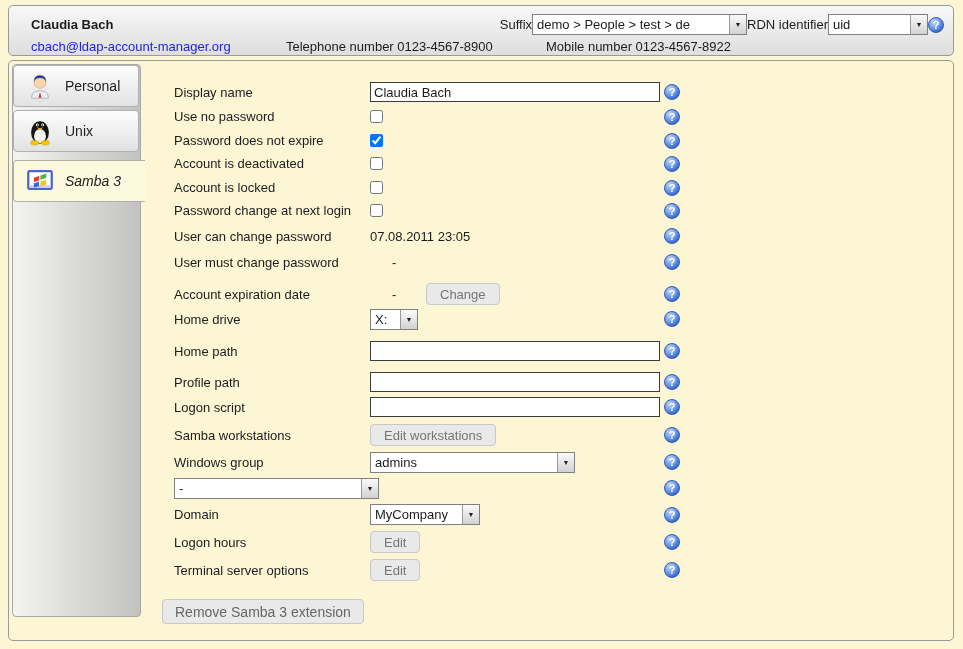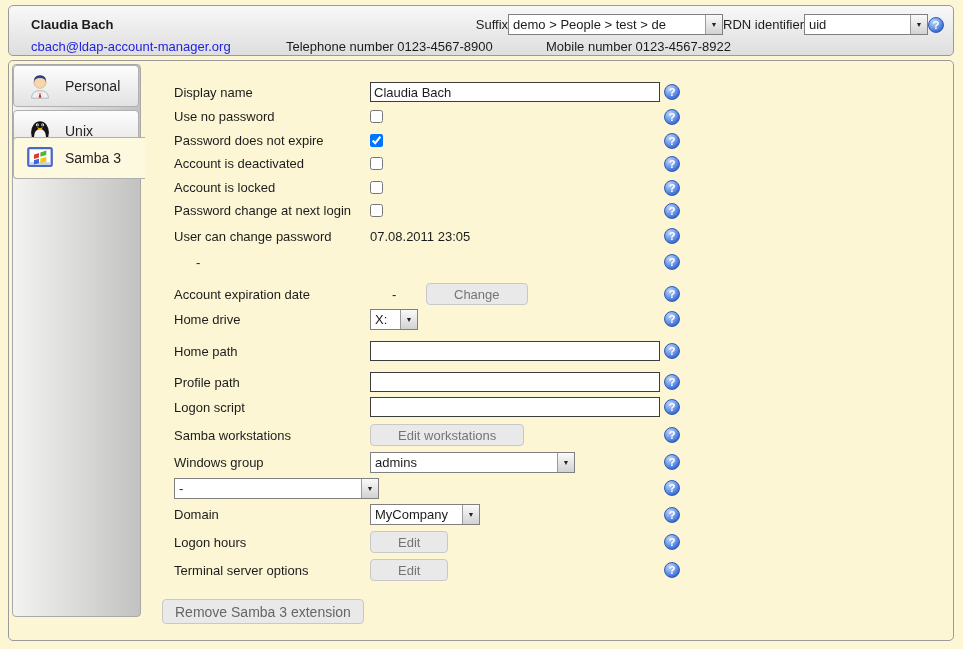--- a/index.html
+++ b/index.html
@@ -40,21 +40,21 @@
     border:1px solid #b0b0b0;border-radius:4px;box-sizing:border-box;
     display:flex;align-items:center;cursor:pointer;
   }
   .tab .ticon{margin-left:11px;width:30px;height:30px;flex:none;}
   .tab .tlabel{margin-left:10px;font-size:14px;color:#222;}
   .tab.active{
     width:132px;background:#fdf9df;border-right:none;border-radius:4px 0 0 4px;
   }
   .tab-personal{top:65px;}
   .tab-unix{top:110px;}
-  .tab-samba{top:137px;}
+  .tab-samba{top:160px;font-style:italic;}
 
   
   .row{position:absolute;left:162px;width:512px;display:flex;align-items:center;margin-left:12px;}
   .row .lbl{width:196px;flex:none;}
   .row .help{position:absolute;left:490px;}
   .help{
     display:inline-flex;width:16px;height:16px;border-radius:50%;
     background:radial-gradient(circle at 35% 28%,#c3d7fa 0%,#6f9aea 45%,#3263cc 80%,#2a56b8 100%);
     border:1px solid #2d5cb8;box-sizing:border-box;
     color:#fff;font-weight:bold;font-size:11px;
@@ -62,41 +62,41 @@
   }
   .txt{
     width:290px;height:20px;box-sizing:border-box;border:1px solid #3c3c3c;
     background:#fff;padding:0 3px;font:13px "Liberation Sans",sans-serif;color:#1c1c1c;
   }
   .cb{width:13px;height:13px;margin:0;}
   .static{white-space:pre;}
   .static.ind{padding-left:22px;width:50px;box-sizing:border-box;flex:none;}
   .btn{
     background:#e9e9e9;border:1px solid #c8c8c8;border-radius:4px;color:#757575;
-    font:13px "Liberation Sans",sans-serif;height:22px;padding:0 27px;cursor:pointer;
+    font:13px "Liberation Sans",sans-serif;height:22px;padding:0 13px;cursor:pointer;
   }
   .remove-btn{
     position:absolute;left:162px;top:599px;height:25px;
     background:#e9e9e9;border:1px solid #c8c8c8;border-radius:4px;
     color:#666;font:14px "Liberation Sans",sans-serif;padding:0 12px;cursor:pointer;
   }
 
   
   .xselect{
     display:flex;align-items:stretch;height:21px;background:#fff;
     border:1px solid #808080;box-sizing:border-box;cursor:pointer;
   }
   .sel-text{flex:1;padding:2px 4px 0;overflow:hidden;white-space:nowrap;}
   .sel-btn{
     width:16px;flex:none;background:linear-gradient(#fafafa,#d2d2d2);
     border-left:1px solid #9a9a9a;display:flex;align-items:center;justify-content:center;
     font-size:7px;color:#222;
   }
   .w-suffix{width:215px;}
-  .w-rdn{width:124px;}
+  .w-rdn{width:100px;}
   .w-drive{width:48px;}
   .w-group{width:205px;}
   .w-domain{width:110px;}
 
   
   .r0{top:80px;height:24px;}  .r1{top:105px;height:23px;} .r2{top:129px;height:23px;}
   .r3{top:152px;height:23px;} .r4{top:176px;height:23px;} .r5{top:199px;height:23px;}
   .r6{top:224px;height:24px;} .r7{top:250px;height:24px;} .r8{top:281px;height:26px;}
   .r9{top:307px;height:24px;} .r10{top:339px;height:24px;} .r11{top:370px;height:24px;}
   .r12{top:395px;height:24px;} .r13{top:423px;height:24px;} .r14{top:451px;height:22px;}
@@ -215,20 +215,21 @@
     <span class="help">?</span>
   </div>
 
   <div class="row r6">
     <span class="lbl">User can change password</span>
     <span class="static">07.08.2011 23:05</span>
     <span class="help">?</span>
   </div>
 
   <div class="row r7">
+    <span class="lbl">User must change password</span>
     <span class="static ind">-</span>
     <span class="help">?</span>
   </div>
 
   <div class="row r8">
     <span class="lbl">Account expiration date</span>
     <span class="static ind">-</span>
     <button class="btn gap6">Change</button>
     <span class="help">?</span>
   </div>

